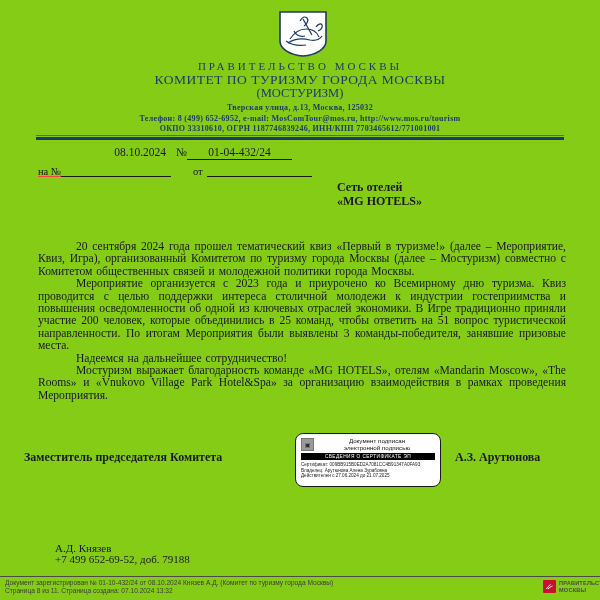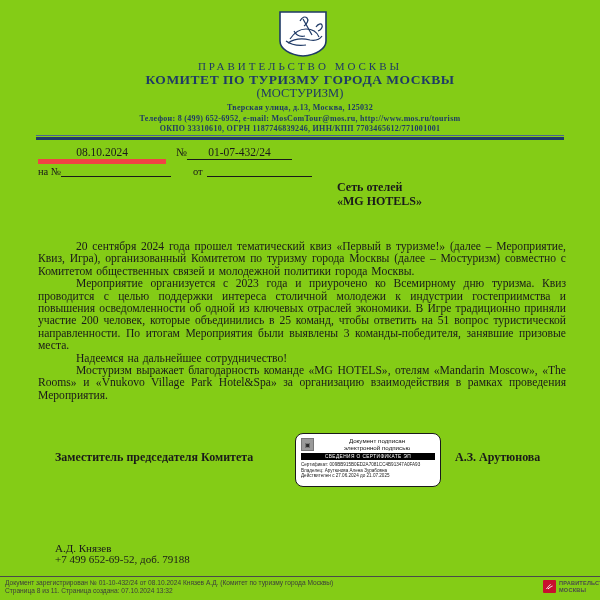--- a/index.html
+++ b/index.html
@@ -15,43 +15,43 @@
     margin: 0 auto;
   }
   
   .crest { position: absolute; left: 272px; top: 11px; width: 62px; height: 46px; }
   .gov-line {
     position: absolute; top: 60px; left: 0; width: 100%;
     text-align: center; color: #1f3a66; font-size: 11px; letter-spacing: 3px;
   }
   .committee-line {
     position: absolute; top: 72px; left: 0; width: 100%;
-    text-align: center; color: #1f3a66; font-weight: bold; font-size: 13.5px; letter-spacing: 0.5px;
+    text-align: center; color: #1f3a66; font-weight: normal; font-size: 13.5px; letter-spacing: 0.5px;
   }
   .shortname-line {
     position: absolute; top: 86px; left: 0; width: 100%;
     text-align: center; color: #1f3a66; font-weight: normal; font-size: 12.5px;
   }
   .addr-block {
     position: absolute; top: 103px; left: 0; width: 100%;
     text-align: center; color: #1f3a66; font-weight: bold;
     font-size: 8px; line-height: 10.5px; letter-spacing: 0.3px;
   }
   .head-divider {
     position: absolute; top: 135px; left: 36px; width: 528px; height: 5px;
     border-top: 1px solid #4a6492; border-bottom: 0;
   }
   .head-divider::after {
     content: ""; display: block; margin-top: 1px; height: 3px; background: #1f3a66;
   }
   
   .ref-row1 { position: absolute; top: 146px; left: 38px; font-size: 11.5px; }
   .ref-date {
-    display: inline-block; width: 128px; text-align: center;
-    border-bottom: 5px solid #ef4444; padding-bottom: 1px;
+    display: inline-block; width: 128px; text-align: right;
+    border-bottom: 1px solid #ef4444; padding-bottom: 18px;
   }
   .ref-no-label { display: inline-block; margin-left: 10px; }
   .ref-number {
     display: inline-block; width: 105px; text-align: center;
     border-bottom: 1px solid #1a1a1a; padding-bottom: 1px;
   }
   .ref-row2 { position: absolute; top: 166px; left: 38px; font-size: 10.5px; }
   .blank-line { display: inline-block; border-bottom: 1px solid #1a1a1a; height: 10px; vertical-align: bottom; }
   .blank1 { width: 110px; }
   .blank2 { width: 105px; }
@@ -62,21 +62,21 @@
     font-weight: bold; font-size: 12px; line-height: 14px;
   }
   
   .body-block {
     position: absolute; top: 241px; left: 38px; width: 528px;
     font-size: 11.6px; line-height: 12.4px;
     text-align: justify;
   }
   .body-block p { text-indent: 38px; word-spacing: 1px; }
   
-  .sig-position { position: absolute; top: 450px; left: 55px; font-weight: bold; font-size: 12px; }
+  .sig-position { position: absolute; top: 450px; left: 24px; font-weight: bold; font-size: 12px; }
   .sig-name { position: absolute; top: 450px; left: 455px; font-weight: bold; font-size: 12px; }
   .stamp {
     position: absolute; top: 433px; left: 295px; width: 146px; height: 54px;
     border: 1.6px solid #1a1a1a; border-radius: 8px; background: #fff;
     font-family: "Liberation Sans", sans-serif;
     padding: 3px 5px 0 5px;
   }
   .stamp-head { display: flex; align-items: center; gap: 5px; }
   .stamp-icon {
     width: 13px; height: 13px; border: 1px solid #777; background: #9a9a9a;
@@ -132,21 +132,21 @@
 
   <div class="addr-block">
     <div>Тверская улица, д.13, Москва, 125032</div>
     <div>Телефон: 8 (499) 652-6952, e-mail: MosComTour@mos.ru, http://www.mos.ru/tourism</div>
     <div>ОКПО 33310610, ОГРН 1187746839246, ИНН/КПП 7703465612/771001001</div>
   </div>
 
   <div class="head-divider"></div>
 
   <div class="ref-row1">
-    <span class="ref-date">08.10.2024</span><span class="ref-no-label">№</span><span class="ref-number">01-07-432/24</span>
+    <span class="ref-date">08.10.2024</span><span class="ref-no-label">№</span><span class="ref-number">01-04-432/24</span>
   </div>
   <div class="ref-row2">
     <span>на №</span><span class="blank-line blank1"></span><span class="ref-from-label">от</span><span class="blank-line blank2"></span>
   </div>
 
   <div class="recipient">
     <div>Сеть отелей</div>
     <div>«MG HOTELS»</div>
   </div>
 

